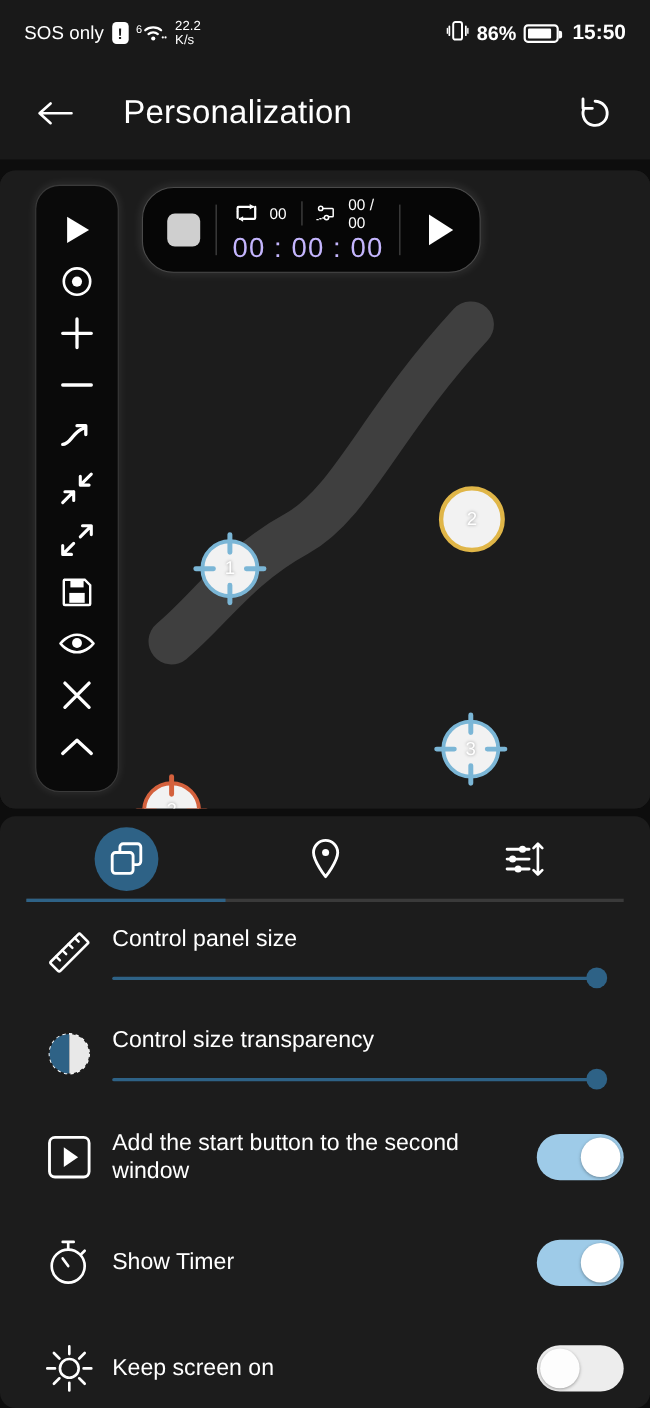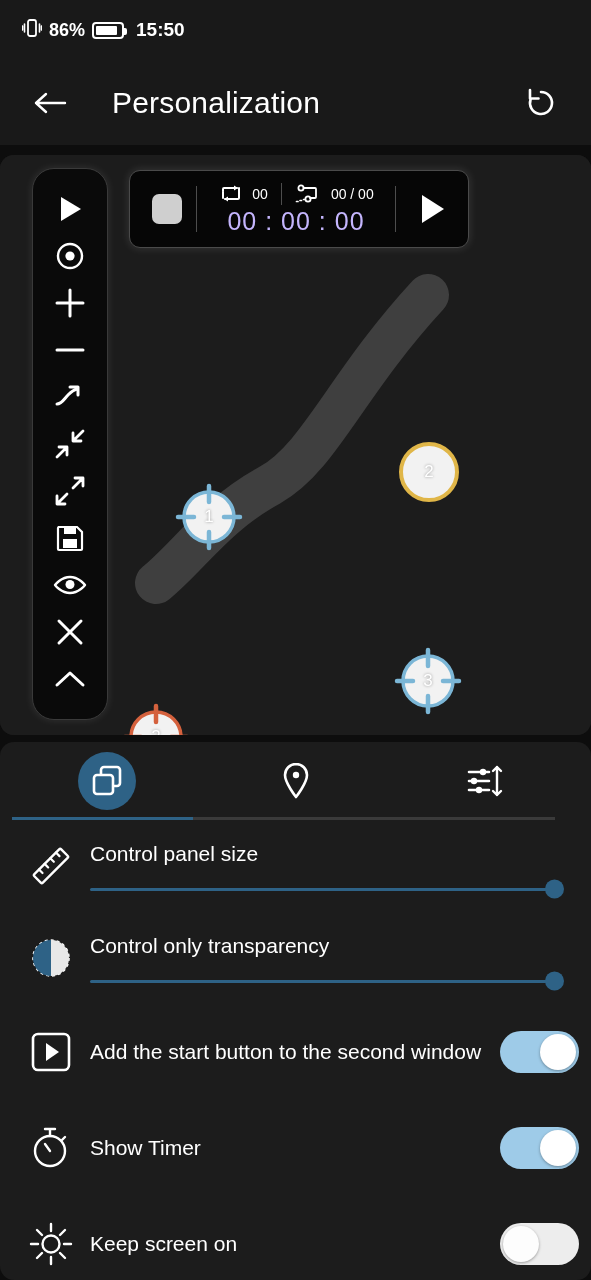--- a/index.html
+++ b/index.html
@@ -77,23 +77,23 @@
   }
   .tool {
     width: 60px; height: 49px;
     display: flex; align-items: center; justify-content: center;
     cursor: pointer;
   }
 
   
   .timer-widget {
     position: absolute; left: 129px; top: 15px;
-    width: 340px; height: 78px;
+    width: 308px; height: 78px;
     background: #060606;
-    border-radius: 11px;
+    border-radius: 29px;
     border: 1px solid #4a4a4a;
     box-shadow: 0 0 10px rgba(255,255,255,.13);
     display: flex; align-items: center;
   }
   .stop-btn {
     width: 30px; height: 30px; background: #cfcfcf; border-radius: 7px;
     margin-left: 22px; cursor: pointer; flex: none;
   }
   .tw-divider { width: 1px; height: 46px; background: #4d4d4d; margin: 0 14px; flex: none; }
   .tw-center { flex: 1; display: flex; flex-direction: column; align-items: center; gap: 2px; }
@@ -111,21 +111,21 @@
   }
   .marker-label {
     position: absolute; color: #ffffff; font-size: 17px;
     text-shadow: 0 0 3px rgba(0,0,0,.4); pointer-events: none;
   }
 
   
   .settings-panel {
     position: absolute; top: 742px; left: 0; width: 591px; height: 538px;
     background: #1c1c1c; border-radius: 14px;
-    padding: 0 12px;
+    padding: 0 24px;
   }
   .tabbar { position: relative; height: 78px; display: flex; align-items: center; }
   .tab {
     flex: 1; height: 78px; display: flex; align-items: center; justify-content: center; cursor: pointer;
   }
   .tab-icon-active {
     width: 58px; height: 58px; border-radius: 50%;
     background: #2e6286;
     display: flex; align-items: center; justify-content: center;
   }
@@ -160,20 +160,38 @@
     position: absolute; top: 3px; width: 36px; height: 36px; border-radius: 50%;
     background: #ffffff; box-shadow: 0 1px 3px rgba(0,0,0,.35);
   }
   .toggle.on .toggle-knob { right: 3px; }
   .toggle.off .toggle-knob { left: 3px; background: #fdfdfd; }
 </style>
 </head>
 <body>
 
 <div class="statusbar">
+  <div class="sb-left">
+    <span class="sb-text">SOS only</span>
+    <span class="sb-alert">!</span>
+    <span class="sb-wifi-wrap">
+      <span class="sb-sup">6</span>
+      <svg width="22" height="20" viewBox="0 0 22 20" fill="none">
+        <path d="M2 7.5C5.5 4 13 4 16.5 7.5" stroke="#fff" stroke-width="2" stroke-linecap="round"></path>
+        <path d="M5 11C7.3 8.8 11.2 8.8 13.5 11" stroke="#fff" stroke-width="2" stroke-linecap="round"></path>
+        <circle cx="9.3" cy="15" r="1.9" fill="#fff"></circle>
+        <circle cx="18" cy="14" r="1" fill="#fff"></circle>
+        <circle cx="20.5" cy="14" r="1" fill="#fff"></circle>
+      </svg>
+    </span>
+    <span class="sb-speed">
+      <span>22.2</span>
+      <span>K/s</span>
+    </span>
+  </div>
   <div class="sb-right">
     <span>
       <svg width="20" height="22" viewBox="0 0 20 22">
         <rect x="6" y="3" width="8" height="16" rx="2" stroke="#fff" stroke-width="1.8" fill="none"></rect>
         <path d="M2.5 7v8M0.5 9v4M17.5 7v8M19.5 9v4" stroke="#fff" stroke-width="1.6" stroke-linecap="round"></path>
       </svg>
     </span>
     <span class="sb-battnum">86%</span>
     <span class="sb-batt">
         <span class="sb-batt-fill"></span>
@@ -391,21 +409,21 @@
 
   <div class="slider-row">
     <div class="setting-icon">
       <svg width="44" height="44" viewBox="0 0 44 44" fill="none">
         <circle cx="22" cy="22" r="18" stroke="#fff" stroke-width="1.6" stroke-dasharray="3 3"></circle>
         <path d="M22 4a18 18 0 0 0 0 36z" fill="#2e6286"></path>
         <path d="M22 4a18 18 0 0 1 0 36" fill="#e8e8e8"></path>
       </svg>
     </div>
     <div class="slider-body">
-      <div class="slider-label">Control only transparency</div>
+      <div class="slider-label">Control size transparency</div>
       <div class="slider-track">
         <div class="slider-thumb"></div>
       </div>
     </div>
   </div>
 
   <div class="setting-row">
     <div class="setting-icon">
       <svg width="44" height="44" viewBox="0 0 44 44" fill="none">
         <rect x="4" y="4" width="36" height="36" rx="5" stroke="#fff" stroke-width="2.6"></rect>

